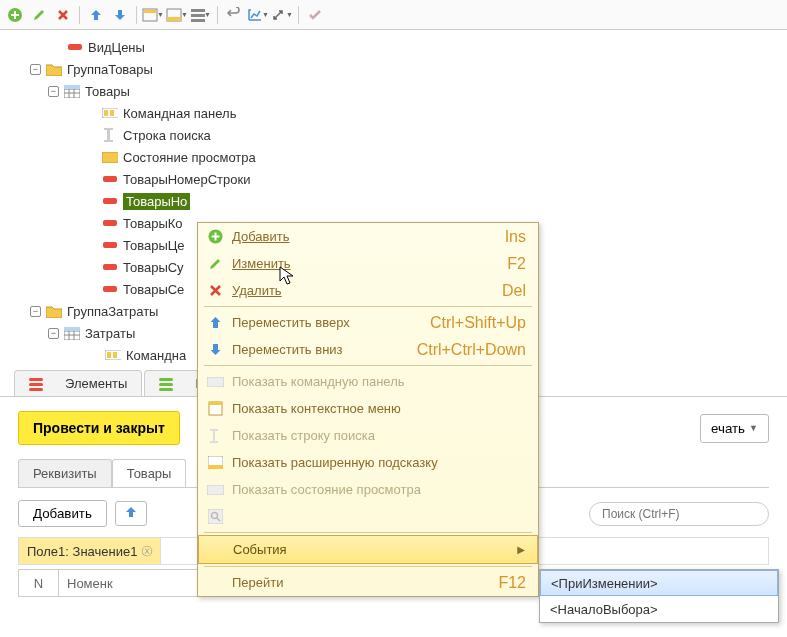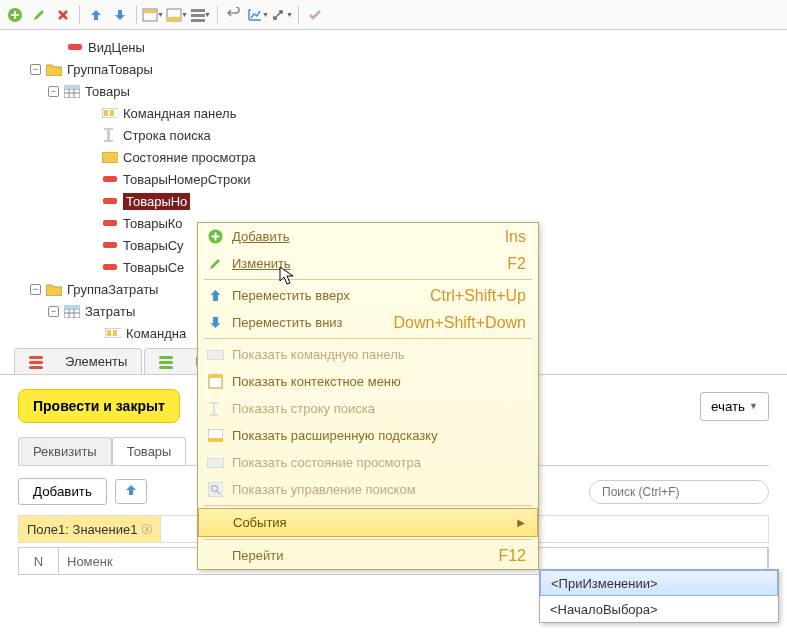--- a/index.html
+++ b/index.html
@@ -9,32 +9,32 @@
   .tb-btn { width: 22px; height: 22px; display: flex; align-items: center; justify-content: center; cursor: pointer; border-radius: 2px; }
   .tb-sep { width: 1px; height: 18px; background: #ccc; margin: 0 3px; }
   .drop-arrow { font-size: 7px; color: #666; margin-left: -1px; }
   
   .tree { padding: 6px 0 0 30px; position: relative; }
   .tree-node { display: flex; align-items: center; height: 22px; gap: 5px; }
   .tree-expand { width: 11px; height: 11px; border: 1px solid #8b8b8b; border-radius: 2px; display: flex; align-items: center; justify-content: center; font-size: 9px; line-height: 1; color: #555; cursor: pointer; }
   .tree-expand.minus::before { content: '−'; }
   .tree-icon { width: 16px; height: 16px; display: inline-flex; align-items: center; justify-content: center; }
   .tree-label { white-space: nowrap; }
-  .tree-label.selected { background: #7f1d1d; color: #fff; padding: 1px 3px; }
+  .tree-label.selected { background: #4d7c0f; color: #fff; padding: 1px 3px; }
   .indent-1 { padding-left: 18px; }
   .indent-3 { padding-left: 72px; }
   .indent-3b { padding-left: 56px; text-align: right; }
   .spacer { width: 14px; }
   
   .tab-strip { display: flex; align-items: flex-end; padding-left: 14px; border-bottom: 1px solid #ccc; margin-top: 4px; }
   .tab { padding: 5px 14px; border: 1px solid #ccc; border-bottom: none; border-radius: 4px 4px 0 0; background: #f3f3f3; margin-right: 2px; display: flex; align-items: center; gap: 22px; cursor: pointer; }
   .tab svg { display: block; }
   
   .content { padding: 14px 18px 0 18px; display: flex; gap: 10px; align-items: center; }
-  .btn-yellow { background: #ffeb3b; border: 1px solid #e6c400; padding: 8px 14px; font-weight: bold; border-radius: 8px; cursor: pointer; font-size: 14px; }
+  .btn-yellow { background: #ffeb3b; border: 1px solid #e6c400; padding: 8px 14px; font-weight: bold; border-radius: 3px; cursor: pointer; font-size: 14px; }
   .btn-white { background: #fff; border: 1px solid #bbb; padding: 6px 10px; border-radius: 3px; cursor: pointer; display: flex; align-items: center; gap: 4px; }
   
   .sub-tabs { display: flex; padding-left: 18px; margin-top: 14px; align-items: center; }
   .sub-tab { padding: 6px 14px; border: 1px solid #ccc; border-bottom: none; border-radius: 3px 3px 0 0; color: #555; cursor: pointer; background: #fff; }
   .sub-tab.inactive { background: #f0f0f0; }
   
   .sub-content { border-top: 1px solid #ccc; margin: 0 18px; padding-top: 12px; display: flex; align-items: center; gap: 8px; }
   .search-box { margin-left: auto; border: 1px solid #ccc; border-radius: 12px; padding: 4px 12px; color: #999; width: 180px; font-size: 12px; }
   .btn-small { background: #fff; border: 1px solid #bbb; padding: 5px 14px; border-radius: 3px; cursor: pointer; }
   
@@ -228,20 +228,28 @@
         </svg>
       </span>
       <span class="tree-label">ТоварыКо</span>
     </div>
   <div class="tree-node indent-3">
       <span class="tree-icon">
         <svg width="14" height="6">
           <rect width="14" height="6" rx="2" fill="#e74c3c"></rect>
         </svg>
       </span>
+      <span class="tree-label">ТоварыЦе</span>
+    </div>
+  <div class="tree-node indent-3">
+      <span class="tree-icon">
+        <svg width="14" height="6">
+          <rect width="14" height="6" rx="2" fill="#e74c3c"></rect>
+        </svg>
+      </span>
       <span class="tree-label">ТоварыСу</span>
     </div>
   <div class="tree-node indent-3">
       <span class="tree-icon">
         <svg width="14" height="6">
           <rect width="14" height="6" rx="2" fill="#e74c3c"></rect>
         </svg>
       </span>
       <span class="tree-label">ТоварыСе</span>
     </div>
@@ -347,38 +355,47 @@
     </div>
   <div class="cm-item">
       <span class="cm-icon">
         <svg width="15" height="15">
           <path d="M2 13l1-3 7-7 2 2-7 7-3 1z" fill="#6bbf3a"></path>
         </svg>
       </span>
       <span class="cm-label underline">Изменить</span>
       <span class="cm-shortcut">F2</span>
     </div>
+  <div class="cm-item">
+      <span class="cm-icon">
+        <svg width="15" height="15">
+          <path d="M3 3l9 9M12 3l-9 9" stroke="#d43" stroke-width="2.5"></path>
+        </svg>
+      </span>
+      <span class="cm-label underline">Удалить</span>
+      <span class="cm-shortcut">Del</span>
+    </div>
   <div class="cm-sep"></div>
   <div class="cm-item">
       <span class="cm-icon">
         <svg width="15" height="15">
           <path d="M7.5 2l5 5H10v6H5V7H2.5z" fill="#4a90d9"></path>
         </svg>
       </span>
       <span class="cm-label">Переместить вверх</span>
       <span class="cm-shortcut">Ctrl+Shift+Up</span>
     </div>
   <div class="cm-item">
       <span class="cm-icon">
         <svg width="15" height="15">
           <path d="M7.5 13l5-5H10V2H5v6H2.5z" fill="#4a90d9"></path>
         </svg>
       </span>
       <span class="cm-label">Переместить вниз</span>
-      <span class="cm-shortcut">Down+Shift+Down</span>
+      <span class="cm-shortcut">Ctrl+Ctrl+Down</span>
     </div>
   <div class="cm-sep"></div>
   <div class="cm-item disabled">
       <span class="cm-icon">
         <svg width="17" height="10">
           <rect width="17" height="10" rx="2" fill="#eee" stroke="#ccc"></rect>
         </svg>
       </span>
       <span class="cm-label">Показать командную панель</span>
     </div>
@@ -419,21 +436,20 @@
       <span class="cm-label">Показать состояние просмотра</span>
     </div>
   <div class="cm-item disabled">
       <span class="cm-icon">
         <svg width="15" height="15">
           <rect width="15" height="15" rx="2" fill="#eee" stroke="#ccc"></rect>
           <circle cx="6.5" cy="6.5" r="3" fill="none" stroke="#bbb" stroke-width="1.5"></circle>
           <line x1="9" y1="9" x2="12" y2="12" stroke="#bbb" stroke-width="1.5"></line>
         </svg>
       </span>
-      <span class="cm-label">Показать управление поиском</span>
     </div>
   <div class="cm-sep"></div>
   <div class="cm-item highlight" style="height:29px">
       <span class="cm-icon"></span>
       <span class="cm-label" style="color:#6a5210">События</span>
       <span class="cm-arrow">▶</span>
     </div>
   <div class="cm-sep"></div>
   <div class="cm-item">
       <span class="cm-icon"></span>

